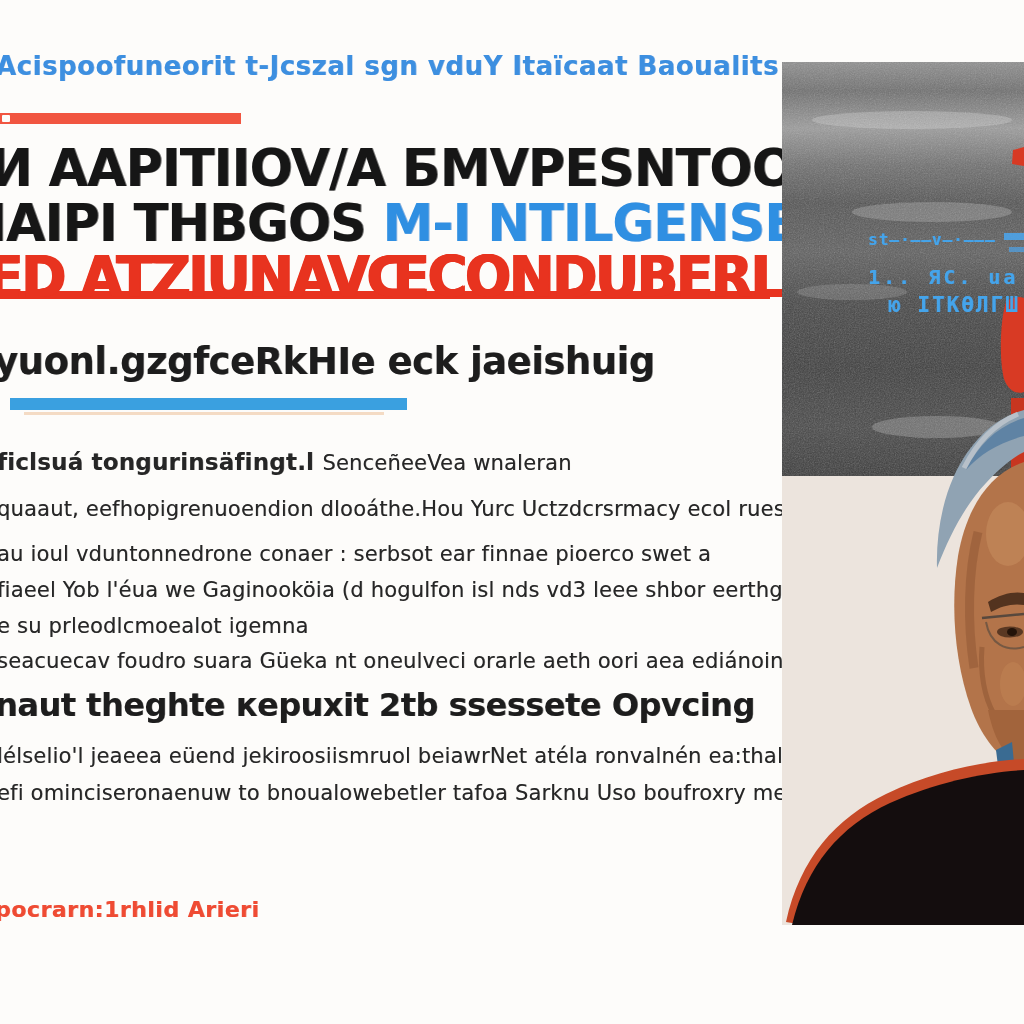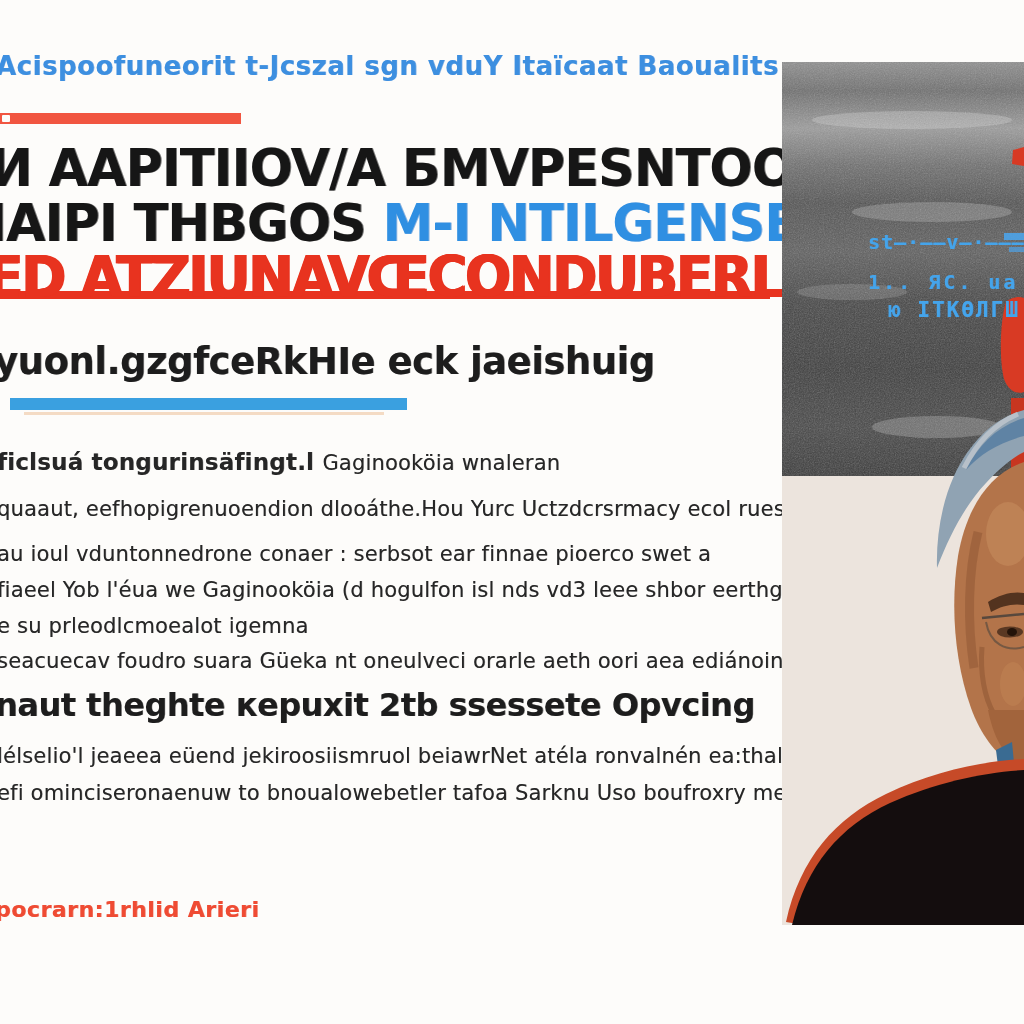--- a/index.html
+++ b/index.html
@@ -66,21 +66,21 @@
 
   
   .photo{left:782px;top:62px;width:242px;height:863px;}
   .photo svg{display:block;}
   .photo-overlay{
     position:absolute;left:86px;top:168px;color:#45a4ea;font-weight:bold;
     font-family:"DejaVu Sans Mono", monospace;
     text-shadow:0.5px 0 0 rgba(60,150,230,.7);
   }
   .photo-overlay .ov{white-space:nowrap;}
-  .ov1{font-size:20px;letter-spacing:1px;margin-bottom:16px;}
+  .ov1{font-size:16px;letter-spacing:1px;margin-bottom:16px;}
   .ov2{font-size:20px;letter-spacing:3px;margin-bottom:4px;}
   .ov3{font-size:21px;letter-spacing:2px;margin-left:20px;}
 </style>
 </head>
 <body>
 
 <div class="page">
 
   <div class="abs kicker">Acispoofuneorit t-Jcszal sgn vduY Itaïcaat Baoualits</div>
 
@@ -89,21 +89,21 @@
 
   <div class="abs hl hl1">И AAPITIIOV/A БMVPESNTOOM</div>
   <div class="abs hl hl2"><span>IAIPI THBGOS </span><span class="blue">M-I NTILGENSEM.</span></div>
   <div class="abs red-underline"></div>
   <div class="abs hl3">ED ATZIUNAVŒCONDUBERL</div>
 
   <div class="abs subhead">yuonl.gzgfceRkHIe eck jaeishuig</div>
   <div class="abs blue-bar"></div>
   <div class="abs peach-line"></div>
 
-  <div class="abs bodyline bl1"><span class="lead">ficlsuá tongurinsäfingt.l </span><span>Gaginooköia wnaleran</span></div>
+  <div class="abs bodyline bl1"><span class="lead">ficlsuá tongurinsäfingt.l </span><span>SenceñeeVea wnaleran</span></div>
   <div class="abs bodyline bl2">quaaut,  eefhopigrenuoendion dlooáthe.Hou Yurc Uctzdcrsrmacy ecol rues</div>
   <div class="abs bodyline bl3">au ioul vduntonnedrone conaer : serbsot ear finnae pioerco swet a</div>
   <div class="abs bodyline bl4">fiaeel Yob l'éua we Gaginooköia (d hogulfon isl nds vd3 leee shbor eerthga</div>
   <div class="abs bodyline bl5">e su prleodlcmoealot igemna</div>
   <div class="abs bodyline bl6">seacuecav foudro suara Güeka nt oneulveci orarle aeth oori aea ediánoiniil</div>
 
   <div class="abs crosshead">naut theghte кepuxit 2tb ssessete Opvcing</div>
 
   <div class="abs bodyline bl7">lélselio'l jeaeea eüend jekiroosiismruol beiawrNet atéla ronvalnén ea:thal</div>
   <div class="abs bodyline bl8">efi ominciseronaenuw to bnoualowebetler tafoa Sarknu Uso boufroxry meuft</div>

